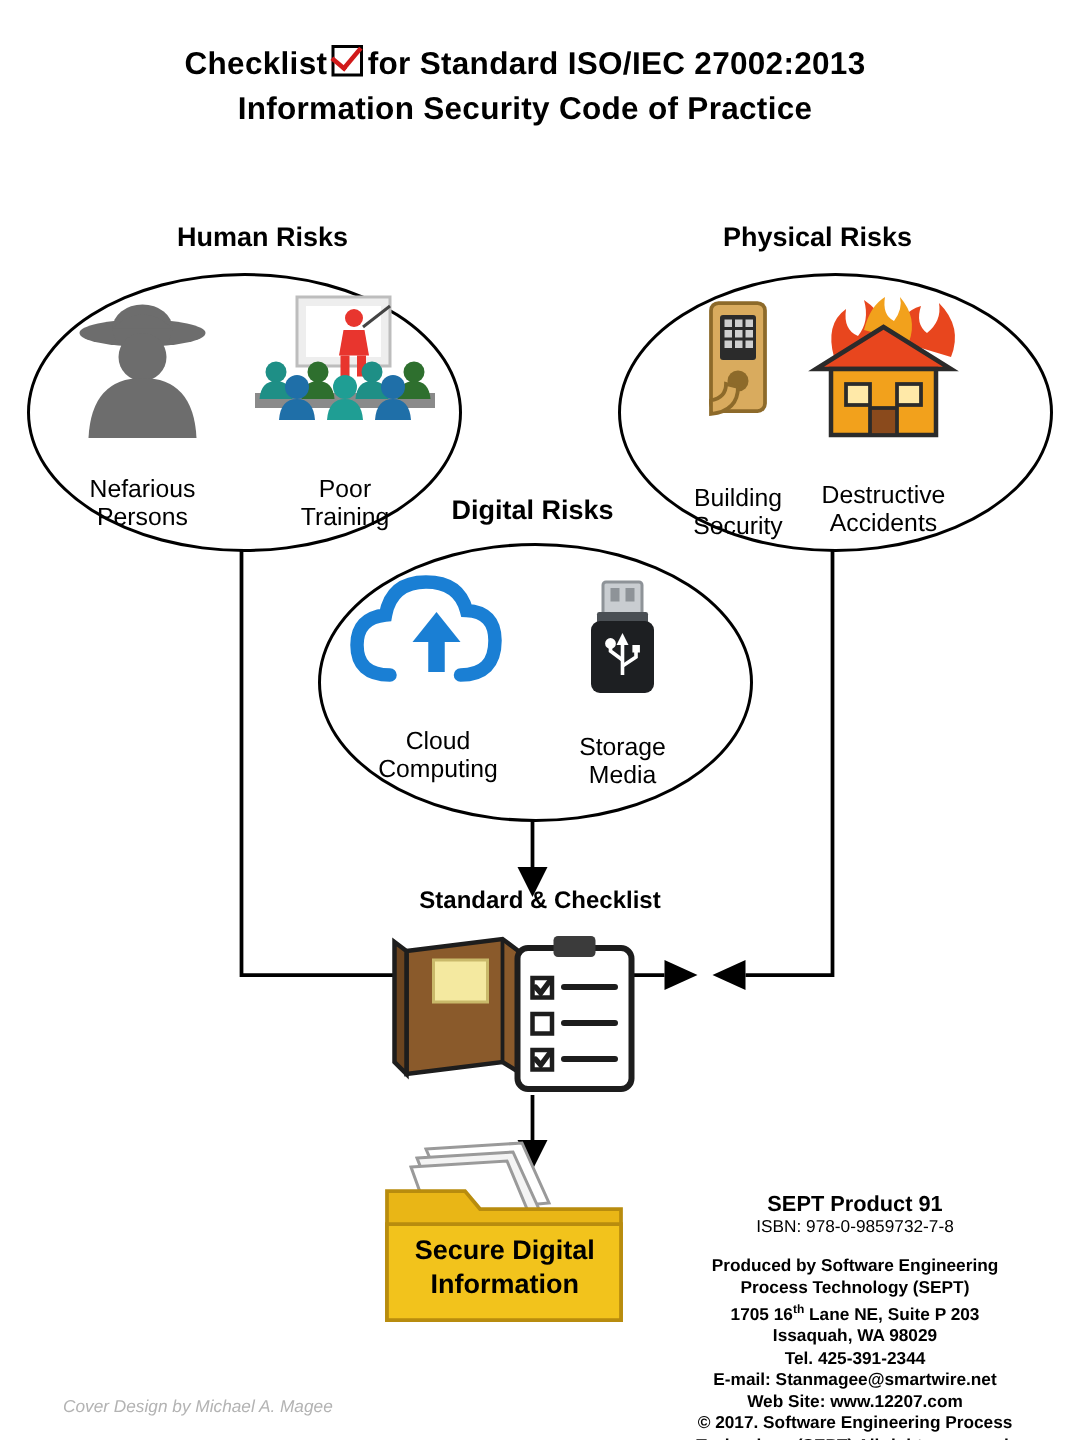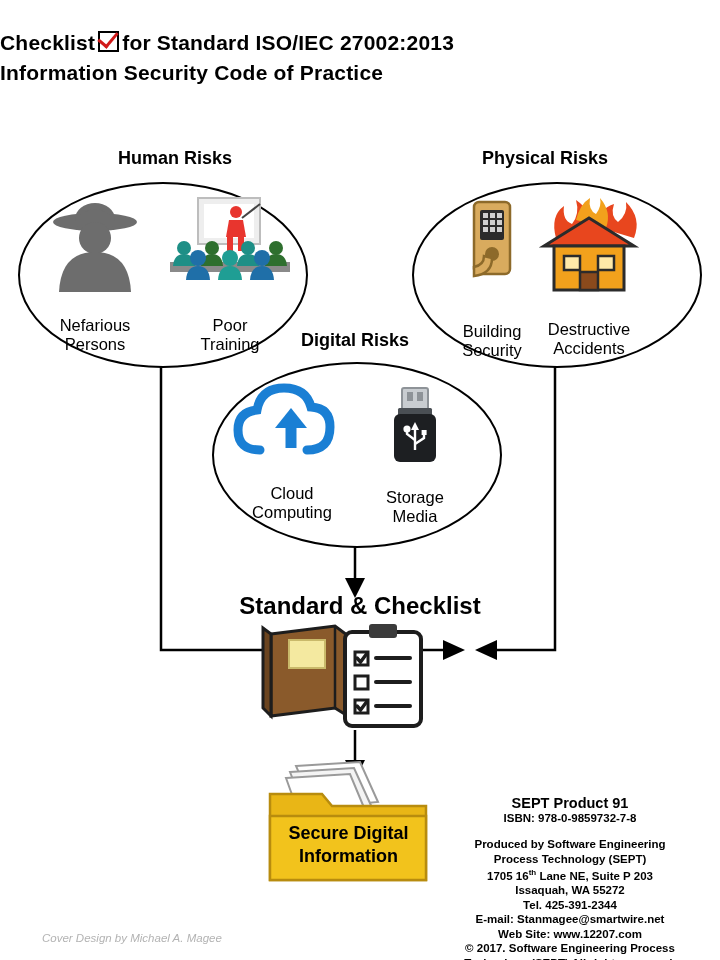--- a/index.html
+++ b/index.html
@@ -15,21 +15,21 @@
     color: #000000;
     overflow: hidden;
   }
 
   
   #title-block {
     position: absolute;
     top: 28px;
     left: 0;
     width: 700px;
-    text-align: left;
+    text-align: center;
   }
   #title-line1, #title-line2 {
     font-size: 21px;
     font-weight: bold;
     letter-spacing: 0.2px;
     line-height: 30px;
     white-space: nowrap;
   }
   .check-glyph {
     display: inline-block;
@@ -56,21 +56,21 @@
   .section-heading {
     position: absolute;
     font-size: 18px;
     font-weight: bold;
     text-align: center;
     white-space: nowrap;
   }
   #heading-human   { left: 60px;  top: 148px; width: 230px; }
   #heading-physical{ left: 430px; top: 148px; width: 230px; }
   #heading-digital { left: 240px; top: 330px; width: 230px; }
-  #heading-standard{ left: 230px; top: 592px; width: 260px; font-size: 24px; }
+  #heading-standard{ left: 230px; top: 592px; width: 260px; font-size: 16px; }
 
   
   .risk-ellipse {
     position: absolute;
     border: 2.5px solid #000;
     border-radius: 50%;
     background: #fff;
   }
   #ellipse-human    { left: 18px;  top: 182px; width: 286px; height: 182px; }
   #ellipse-physical { left: 412px; top: 182px; width: 286px; height: 182px; }
@@ -109,21 +109,21 @@
   
   #item-accidents { left: 520px; top: 198px; width: 138px; }
   
   #item-cloud     { left: 222px; top: 382px; width: 140px; }
   
   #item-storage   { left: 350px; top: 382px; width: 130px; }
 
   
   #folder-block {
     position: absolute;
-    left: 256px;
+    left: 244px;
     top: 760px;
     width: 185px;
     height: 130px;
   }
   #folder-label {
     position: absolute;
     left: 0;
     top: 62px;
     width: 185px;
     text-align: center;
@@ -141,21 +141,21 @@
     top: 795px;
     width: 280px;
     text-align: center;
   }
   #product-title {
     font-size: 14.5px;
     font-weight: bold;
   }
   #product-isbn {
     font-size: 11.5px;
-    font-weight: bold;
+    font-weight: normal;
     margin-top: 1px;
   }
   #producer-block {
     margin-top: 13px;
     font-size: 11.5px;
     font-weight: bold;
     line-height: 14.5px;
   }
   #producer-block div { white-space: nowrap; }
   sup { font-size: 8px; }
@@ -386,21 +386,21 @@
 
 <div id="product-info">
   <div id="product-title">SEPT Product 91</div>
   <div id="product-isbn">ISBN: 978-0-9859732-7-8</div>
   <div id="producer-block">
     <div>Produced by Software Engineering</div>
     <div>Process Technology (SEPT)</div>
     <div>
       <span>1705 16</span><sup>th</sup><span> Lane NE, Suite P 203</span>
     </div>
-    <div>Issaquah, WA 55272</div>
+    <div>Issaquah, WA 98029</div>
     <div>Tel. 425-391-2344</div>
     <div>E-mail: Stanmagee@smartwire.net</div>
     <div>Web Site: www.12207.com</div>
     <div>© 2017.  Software Engineering Process</div>
     <div>Technology (SEPT) All rights reserved.</div>
   </div>
 </div>
 
 <div id="cover-credit">Cover Design by Michael A. Magee</div>
 

